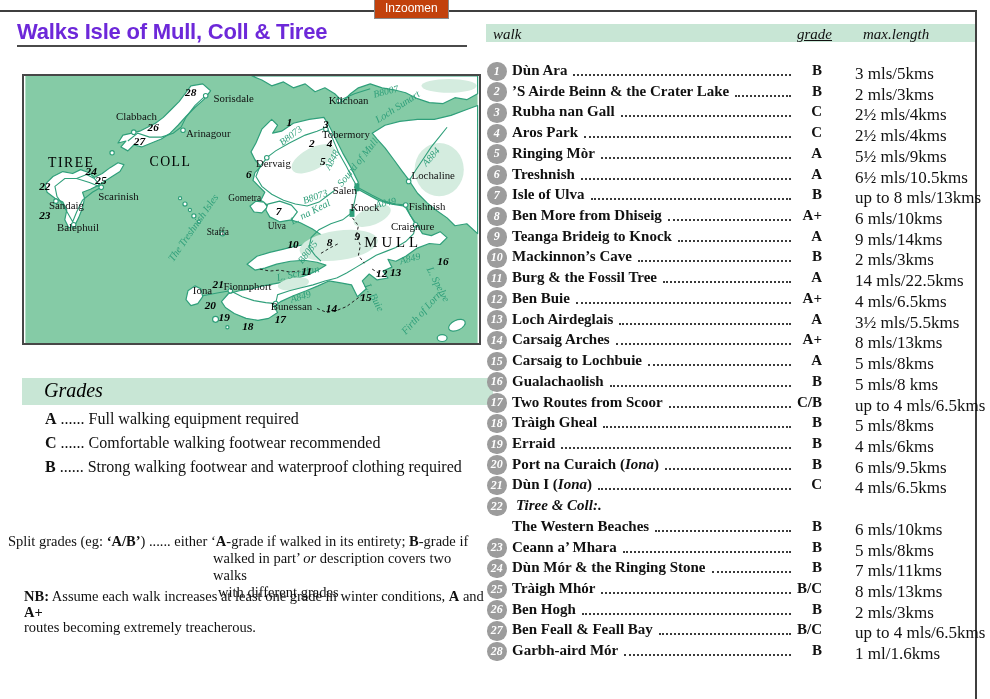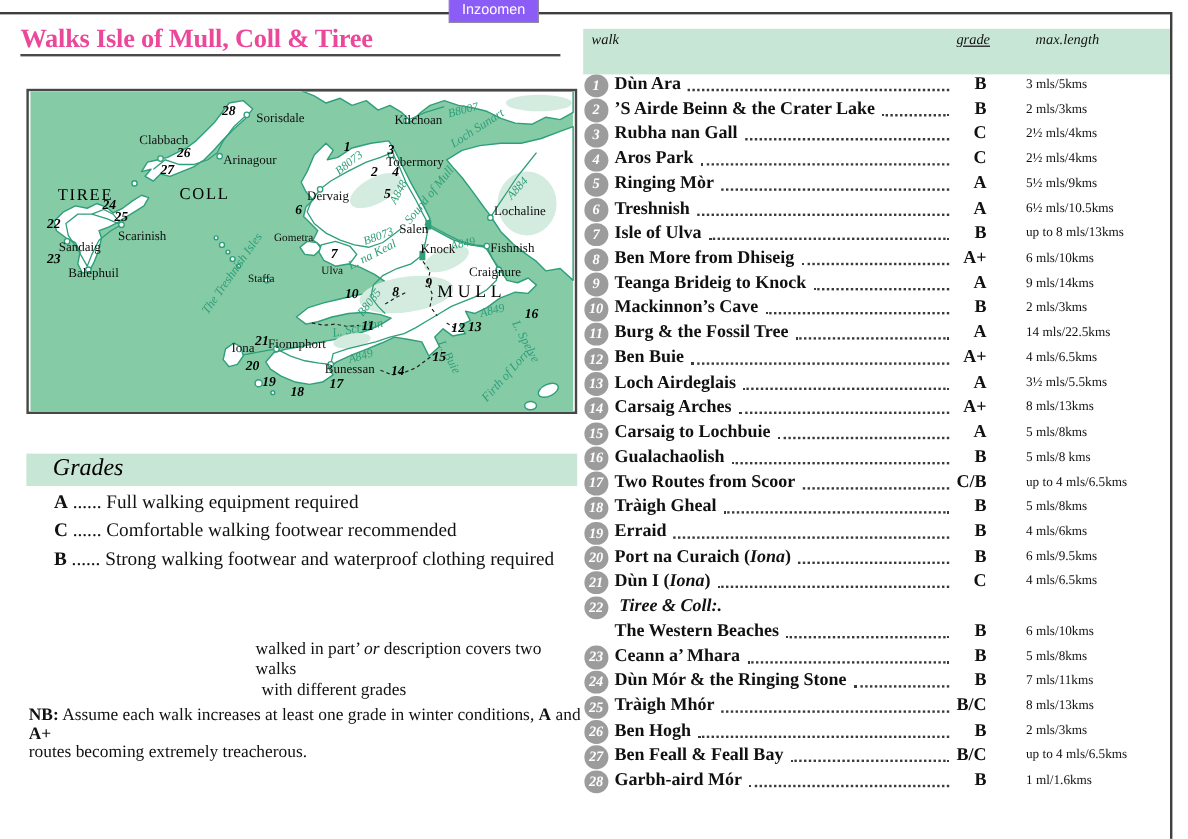--- a/index.html
+++ b/index.html
@@ -3,68 +3,68 @@
 <meta charset="utf-8">
 <style>
   html,body{margin:0;padding:0;background:#fff;}
   body{width:990px;height:699px;position:relative;overflow:hidden;
        font-family:"Liberation Serif",serif;color:#111;}
   .abs{position:absolute;}
 
   
   .top-border{left:0;top:10px;width:976px;height:2px;background:#3f3f3f;}
   .right-border{left:975px;top:10px;width:2px;height:689px;background:#3f3f3f;}
-  .tooltip{left:374px;top:0;background:#8b5cf6;border:1px solid #8a8a8a;border-top:none;
+  .tooltip{left:374px;top:0;background:#c2410c;border:1px solid #8a8a8a;border-top:none;
            color:#fff;font:12px "Liberation Sans",sans-serif;padding:1px 10px 3px;}
 
   
-  .page-title{left:17px;top:19px;font-family:Liberation Serif, serif;
-              font-weight:700;font-size:22px;letter-spacing:-0.2px;color:#ec4899;}
+  .page-title{left:17px;top:19px;font-family:Liberation Sans, sans-serif;
+              font-weight:700;font-size:22px;letter-spacing:-0.2px;color:#6d28d9;}
   .title-rule{left:17px;top:45px;width:450px;height:2px;background:#4a4a4a;}
 
   
   .map-box{left:22px;top:74px;width:459px;height:271px;border:2px solid #474747;box-sizing:border-box;}
   .map-box svg{display:block;}
   .ml-place{font:11px "Liberation Serif",serif;fill:#101010;}
   .ml-place-sm{font:9.5px "Liberation Serif",serif;fill:#101010;}
   .ml-region{font:14px "Liberation Serif",serif;fill:#000;letter-spacing:1.5px;}
   .ml-region-big{font:15px "Liberation Serif",serif;fill:#000;letter-spacing:4px;}
   .ml-water{font:italic 10.5px "Liberation Serif",serif;fill:#2f9f7a;}
   .ml-road{font:italic 10px "Liberation Serif",serif;fill:#2f9f7a;}
   .ml-num{font:italic 700 11.5px "Liberation Serif",serif;fill:#000;}
 
   
-  .grades-bar{left:22px;top:378px;width:459px;height:27px;background:#c8e6d5;}
+  .grades-bar{left:22px;top:378px;width:459px;height:27px;background:#c8e6d5;padding-left:12px;}
   .grades-title{position:absolute;left:22px;top:1px;font-style:italic;font-size:20px;color:#000;}
   .glist{left:45px;top:411px;width:430px;font-size:16px;}
   .gitem{margin-bottom:9px;line-height:15px;}
   .ggrade{font-weight:700;}
   .gtext2{margin-left:98px;line-height:13px;}
 
   .split{left:8px;top:533px;font-size:14.5px;line-height:17px;width:470px;}
   .split .sline2{margin-left:205px;}
   .split .sline3{margin-left:210px;}
   .nb{left:24px;top:589px;font-size:14.5px;line-height:15.5px;width:466px;}
 
   
-  .thead{left:486px;top:24px;width:489px;height:38px;background:#c8e6d5;font-style:italic;font-size:12px;}
+  .thead{left:486px;top:24px;width:489px;height:18px;background:#c8e6d5;font-style:italic;font-size:15px;}
   .thead .h-walk{position:absolute;left:7px;top:2px;}
   .thead .h-grade{position:absolute;left:311px;top:2px;text-decoration:underline;}
   .thead .h-len{position:absolute;left:377px;top:2px;}
 
   .rows{left:486px;top:61px;width:489px;}
   .wrow{position:relative;height:20.72px;}
   .wnum{position:absolute;left:1px;top:0.6px;width:19.5px;height:19.5px;border-radius:50%;
         background:#9c9c9c;color:#fff;font:italic 700 12px "Liberation Serif",serif;
         text-align:center;line-height:19.5px;}
   .wline{position:absolute;left:26px;width:310px;top:1px;display:flex;align-items:flex-end;
          font-weight:700;font-size:15px;white-space:nowrap;}
   .leader{flex:1;border-bottom:2px dotted #3a3a3a;margin:0 5px 3px 6px;min-width:8px;}
   .wgrade{flex:none;min-width:26px;text-align:right;}
-  .wlen{position:absolute;left:369px;top:3px;font-size:11px;white-space:nowrap;}
+  .wlen{position:absolute;left:369px;top:3px;font-size:17px;white-space:nowrap;}
   .subhead .wline{font-style:italic;left:30px;}
 </style>
 </head>
 <body>
 
 <div class="abs top-border"></div>
 <div class="abs right-border"></div>
 <div class="abs tooltip">Inzoomen</div>
 
 <div class="abs page-title">Walks Isle of Mull, Coll &amp; Tiree</div>
@@ -235,20 +235,21 @@
     
   </div>
 
   <div class="gitem">
     <b class="ggrade">B</b><span class="gdots"> ...... </span><span class="gtext">Strong walking footwear and waterproof clothing required</span>
     
   </div>
 </div>
 
 <div class="abs split">
+  <div class="sline1"><span>Split grades (eg: </span><b>‘A/B’</b><span>) ...... either ‘</span><b>A</b><span>-grade if walked in its entirety; </span><b>B</b><span>-grade if</span></div>
   <div class="sline2"><span>walked in part’ </span><i>or</i><span> description covers two walks</span></div>
   <div class="sline3">with different grades</div>
 </div>
 
 <div class="abs nb">
   <div><b>NB:</b><span> Assume each walk increases at least one grade in winter conditions, </span><b>A</b><span> and </span><b>A+</b></div>
   <div>routes becoming extremely treacherous.</div>
 </div>
 
 <div class="abs thead">

